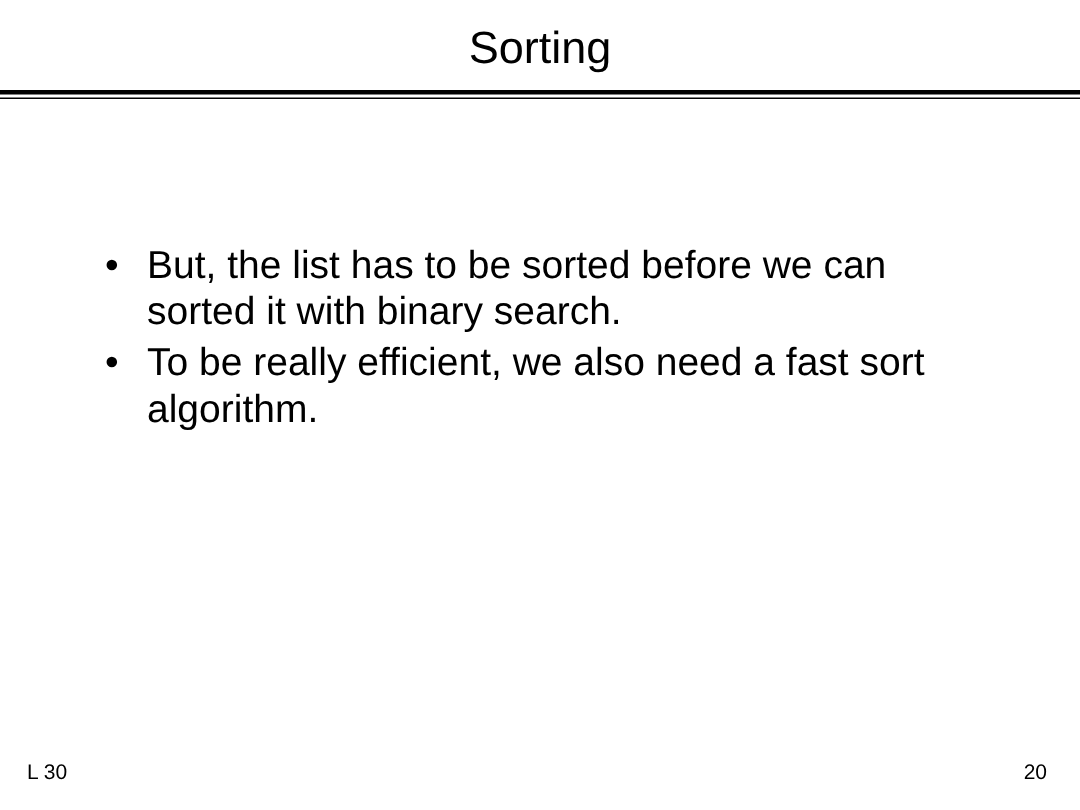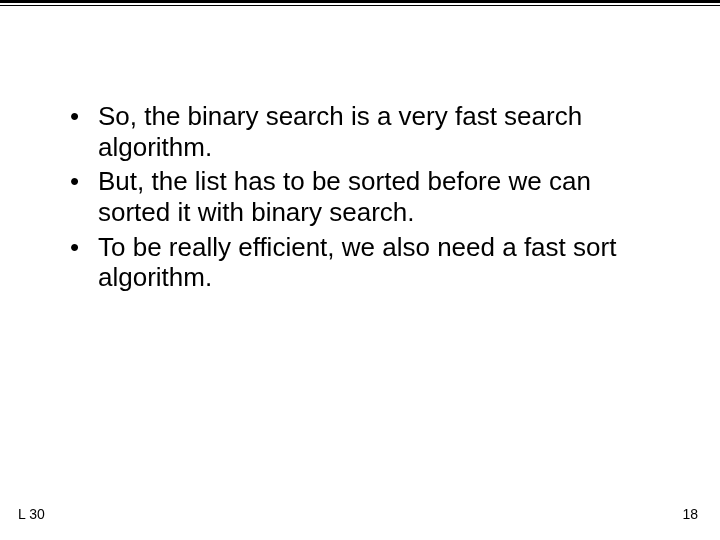--- a/index.html
+++ b/index.html
@@ -13,26 +13,26 @@
   .bullets { list-style: none; }
   .bullets li { font-size: 26px; line-height: 1.18; margin-bottom: 4px; padding-left: 28px; text-indent: -28px; }
   .bullets li .dot { display: inline-block; width: 28px; text-indent: 0; }
   .footer-left { position: absolute; left: 18px; bottom: 18px; font-size: 14px; }
   .footer-right { position: absolute; right: 22px; bottom: 18px; font-size: 14px; }
 </style>
 </head>
 <body>
 
 <div class="slide">
+  <div class="title">Sorting</div>
   <div class="rule rule-thick"></div>
   <div class="rule rule-thin"></div>
 
   <div class="content">
     <ul class="bullets">
-      <li><span class="dot">•</span><span>So, the binary search is a very fast search algorithm.</span></li>
       <li><span class="dot">•</span><span>But, the list has to be sorted before we can sorted it with binary search.</span></li>
       <li><span class="dot">•</span><span>To be really efficient, we also need a fast sort algorithm.</span></li>
     </ul>
   </div>
 
   <div class="footer-left">L 30</div>
-  <div class="footer-right">18</div>
+  <div class="footer-right">20</div>
 </div>
 
 </body></html>

